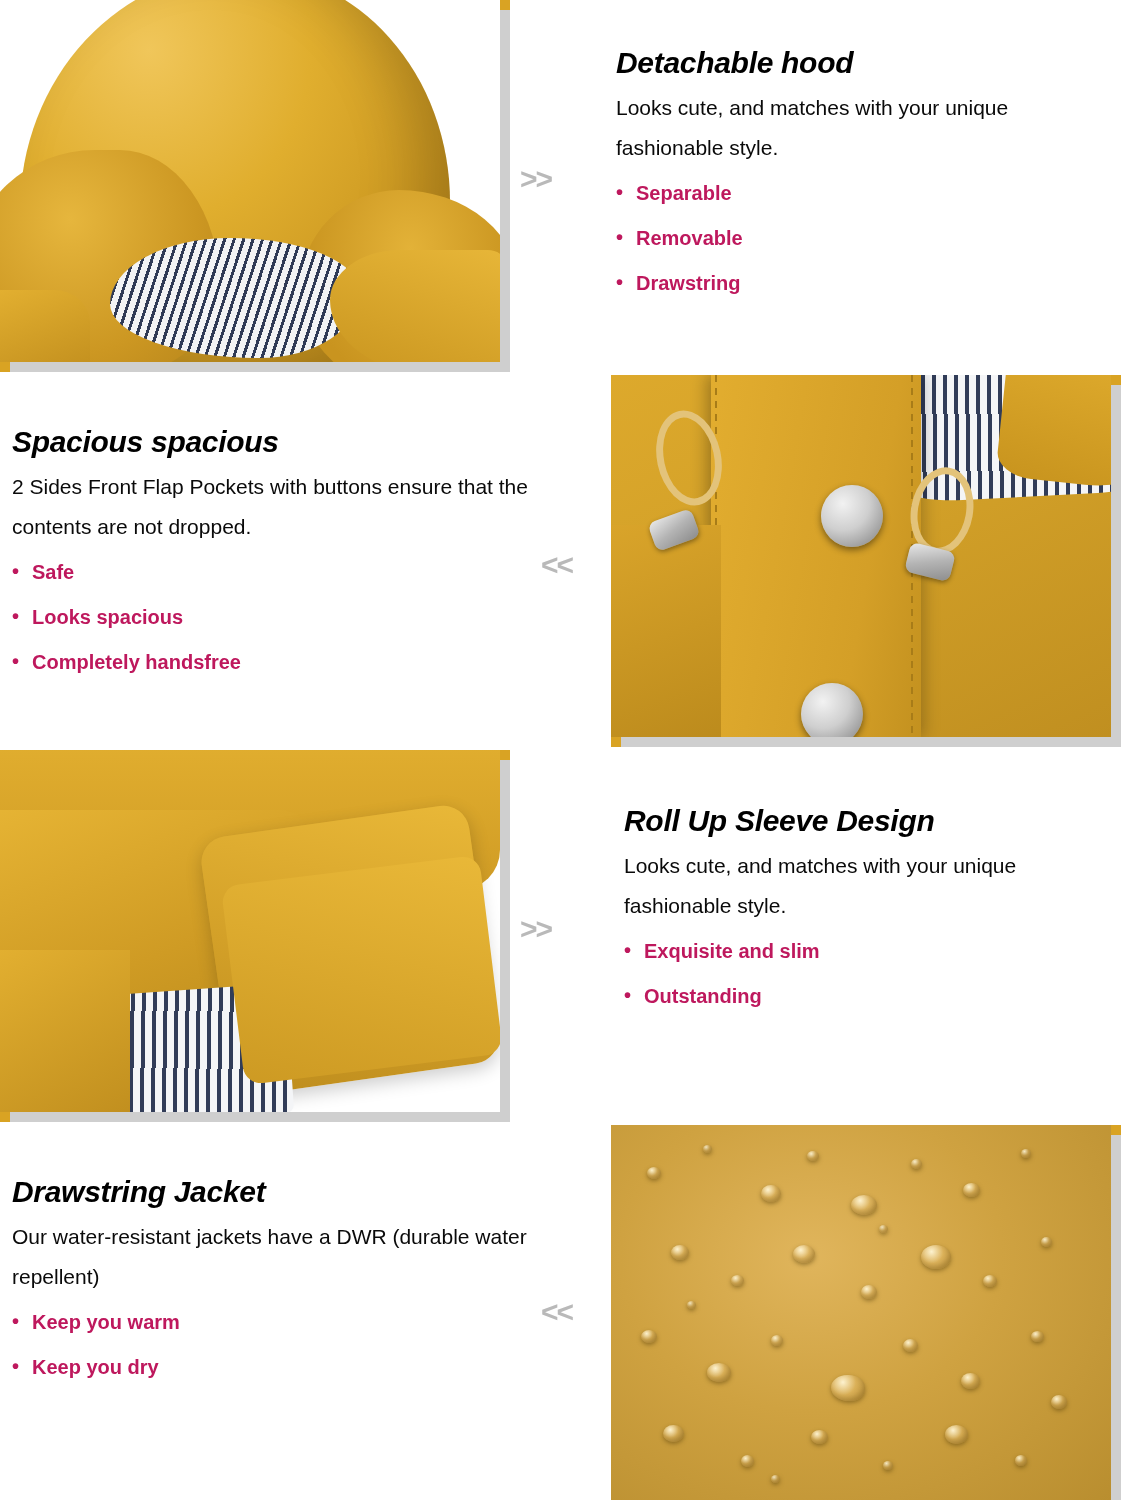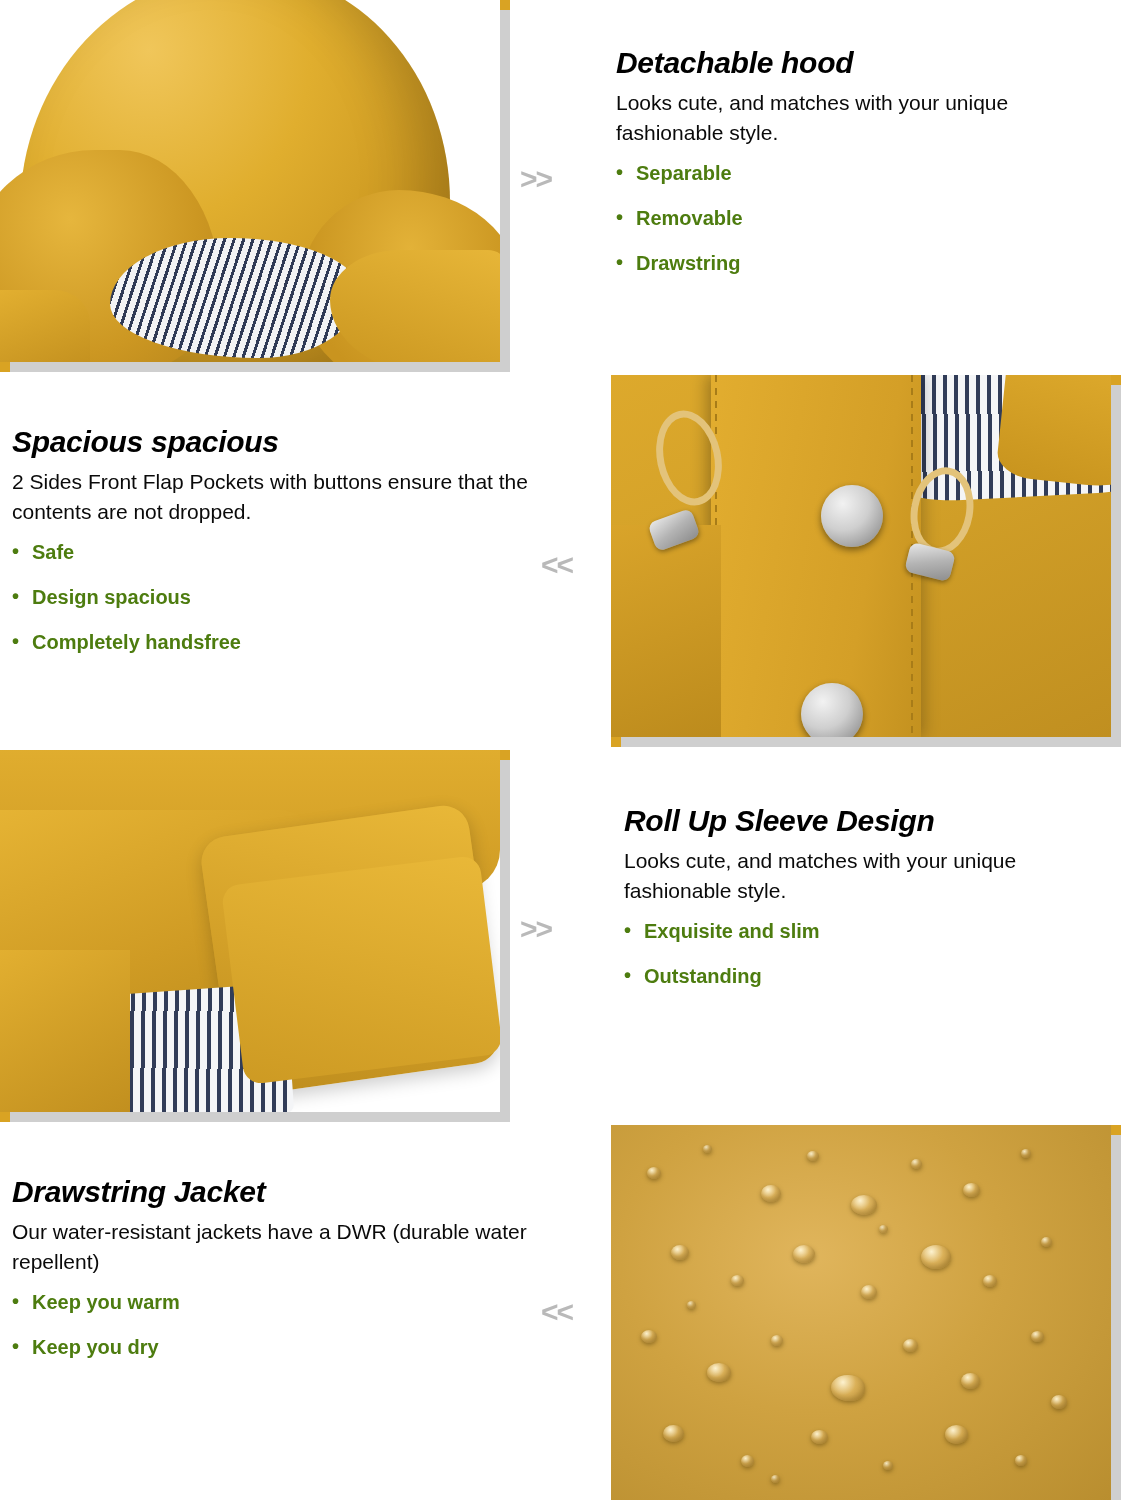--- a/index.html
+++ b/index.html
@@ -42,33 +42,33 @@
     margin: 0 0 8px 0;
     font-size: 30px;
     font-weight: bold;
     color: #000;
     letter-spacing: -0.3px;
     font-style: italic;
   }
   .txt p {
     margin: 0 0 6px 0;
     font-size: 21px;
-    line-height: 30px;
+    line-height: 40px;
     color: #0a0a0a;
     font-weight: 400;
   }
   .txt ul {
     margin: 14px 0 0 0;
     padding: 0;
     list-style: none;
   }
   .txt ul li {
     font-size: 20px;
     font-weight: bold;
-    color: #4d7c0f;
+    color: #be185d;
     margin-bottom: 22px;
     position: relative;
     padding-left: 20px;
   }
   .txt ul li::before {
     content: "\2022";
     position: absolute;
     left: 0; top: -1px;
     font-size: 20px;
   }
@@ -224,21 +224,21 @@
       <li>Removable</li>
       <li>Drawstring</li>
     </ul>
   </div>
 
   <div class="txt" style="left:12px; top:425px; width:540px;">
     <h2>Spacious spacious</h2>
     <p>2 Sides Front Flap Pockets with buttons ensure that the contents are not dropped.</p>
     <ul>
       <li>Safe</li>
-      <li>Design spacious</li>
+      <li>Looks spacious</li>
       <li>Completely handsfree</li>
     </ul>
   </div>
 
   <div class="arrow" style="left:541px; top:548px;">&lt;&lt;</div>
 
   <div class="photo" style="left:611px; top:375px; width:510px; height:372px;">
     <div class="shadow-r"></div>
     <div class="shadow-b"></div>
     <div class="inner">

